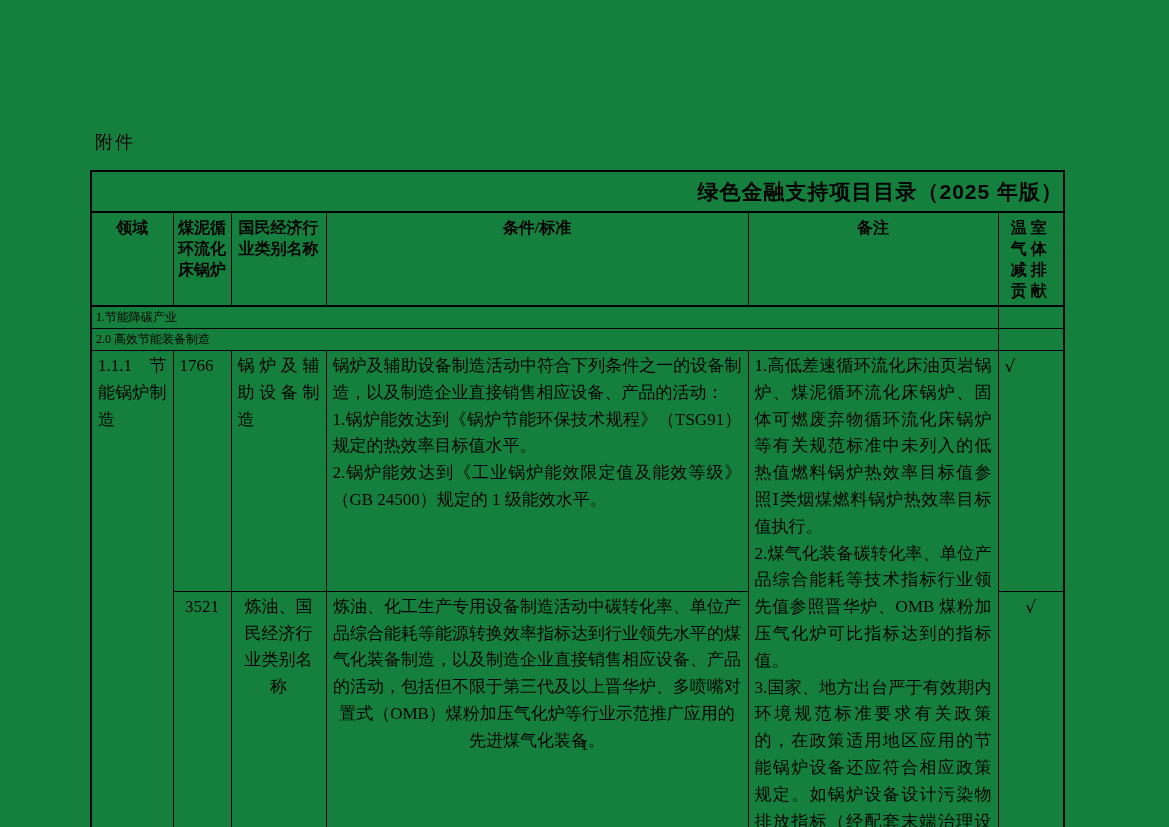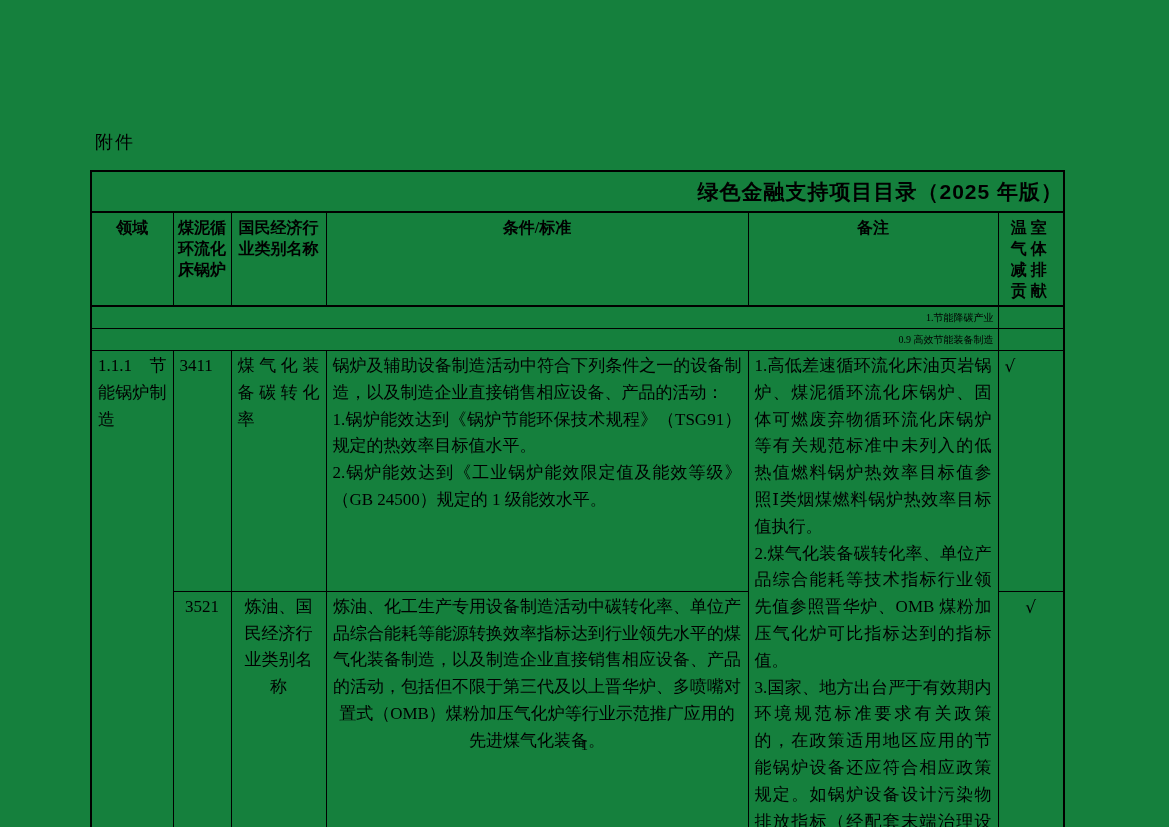--- a/index.html
+++ b/index.html
@@ -52,24 +52,24 @@
     font-weight: bold;
     font-size: 16px;
     line-height: 21px;
     text-align: center;
     padding: 4px 4px;
   }
   td.h-name   { padding: 4px 10px; }
   td.h-ghg    { letter-spacing: 4px; padding: 4px 5px; text-align: justify; margin-left: 21px; }
   tr.section-row td {
     height: 21px;
-    font-size: 10px;
+    font-size: 12px;
     line-height: 19px;
     padding: 1px 4px;
-    text-align: right;
+    text-align: left;
     margin-left: 31px;
   }
   tr.data-row td {
     font-size: 17px;
     line-height: 26.8px;
     padding: 2px 6px;
   }
   tr.row-a td { height: 159px; }
   tr.row-b td { height: 207px; text-align: center; }
   td.field-cell, td.name-cell {
@@ -128,28 +128,28 @@
       <td class="h-remarks">备注</td>
       <td class="h-ghg">温室气体减排贡献</td>
     </tr>
 
     <tr class="section-row">
       <td colspan="5">1.节能降碳产业</td>
       <td></td>
     </tr>
 
     <tr class="section-row">
-      <td colspan="5">0.9 高效节能装备制造</td>
+      <td colspan="5">2.0 高效节能装备制造</td>
       <td></td>
     </tr>
 
     <tr class="data-row row-a">
       <td class="field-cell" rowspan="2">1.1.1 节能锅炉制造</td>
-      <td class="code-cell">3411</td>
-      <td class="name-cell">煤气化装备碳转化率</td>
+      <td class="code-cell">1766</td>
+      <td class="name-cell">锅炉及辅助设备制造</td>
       <td class="criteria-cell">锅炉及辅助设备制造活动中符合下列条件之一的设备制造，以及制造企业直接销售相应设备、产品的活动：
 1.锅炉能效达到《锅炉节能环保技术规程》（TSG91）规定的热效率目标值水平。
 2.锅炉能效达到《工业锅炉能效限定值及能效等级》（GB 24500）规定的 1 级能效水平。</td>
       <td class="remarks-cell" rowspan="2">1.高低差速循环流化床油页岩锅炉、煤泥循环流化床锅炉、固体可燃废弃物循环流化床锅炉等有关规范标准中未列入的低热值燃料锅炉热效率目标值参照Ⅰ类烟煤燃料锅炉热效率目标值执行。
 2.煤气化装备碳转化率、单位产品综合能耗等技术指标行业领先值参照晋华炉、OMB 煤粉加压气化炉可比指标达到的指标值。
 3.国家、地方出台严于有效期内环境规范标准要求有关政策的，在政策适用地区应用的节能锅炉设备还应符合相应政策规定。如锅炉设备设计污染物排放指标（经配套末端治理设备处理后）应达到大气污染物排放特别限值规定等。</td>
       <td class="ghg-cell">√</td>
     </tr>
 
     <tr class="data-row row-b">

